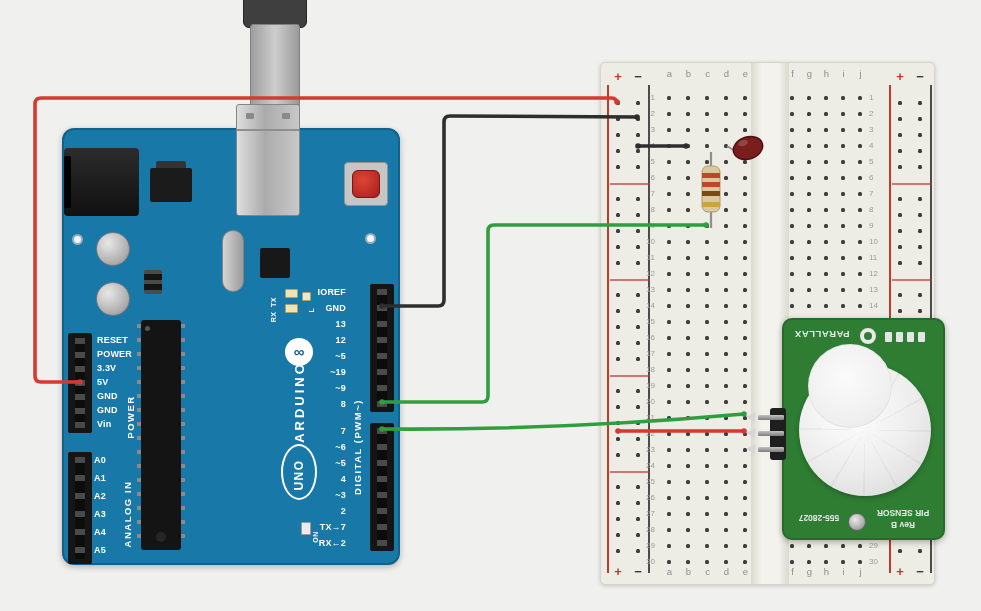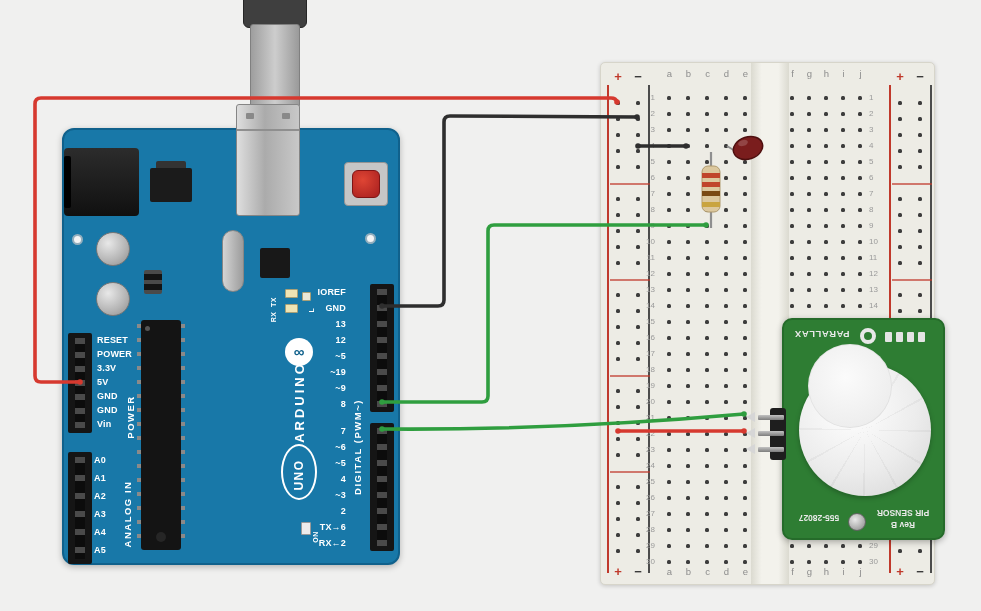--- a/index.html
+++ b/index.html
@@ -650,21 +650,21 @@
       <div class="pin-label" style="left: 242px; top: 221px; width: 40px; text-align: right;">~5</div>
       <div class="pin-label" style="left: 242px; top: 237px; width: 40px; text-align: right;">~19</div>
       <div class="pin-label" style="left: 242px; top: 253px; width: 40px; text-align: right;">~9</div>
       <div class="pin-label" style="left: 242px; top: 269px; width: 40px; text-align: right;">8</div>
       <div class="pin-label" style="left: 242px; top: 296px; width: 40px; text-align: right;">7</div>
       <div class="pin-label" style="left: 242px; top: 312px; width: 40px; text-align: right;">~6</div>
       <div class="pin-label" style="left: 242px; top: 328px; width: 40px; text-align: right;">~5</div>
       <div class="pin-label" style="left: 242px; top: 344px; width: 40px; text-align: right;">4</div>
       <div class="pin-label" style="left: 242px; top: 360px; width: 40px; text-align: right;">~3</div>
       <div class="pin-label" style="left: 242px; top: 376px; width: 40px; text-align: right;">2</div>
-      <div class="pin-label" style="left: 242px; top: 392px; width: 40px; text-align: right;">TX→6</div>
+      <div class="pin-label" style="left: 242px; top: 392px; width: 40px; text-align: right;">TX→7</div>
       <div class="pin-label" style="left: 242px; top: 408px; width: 40px; text-align: right;">RX←2</div>
       <div class="pin-label" style="left: 33px; top: 205px;">RESET</div>
       <div class="pin-label" style="left: 33px; top: 219px;">POWER</div>
       <div class="pin-label" style="left: 33px; top: 233px;">3.3V</div>
       <div class="pin-label" style="left: 33px; top: 247px;">5V</div>
       <div class="pin-label" style="left: 33px; top: 261px;">GND</div>
       <div class="pin-label" style="left: 33px; top: 275px;">GND</div>
       <div class="pin-label" style="left: 33px; top: 289px;">Vin</div>
       <div class="pin-label" style="left: 30px; top: 325px;">A0</div>
       <div class="pin-label" style="left: 30px; top: 343px;">A1</div>

